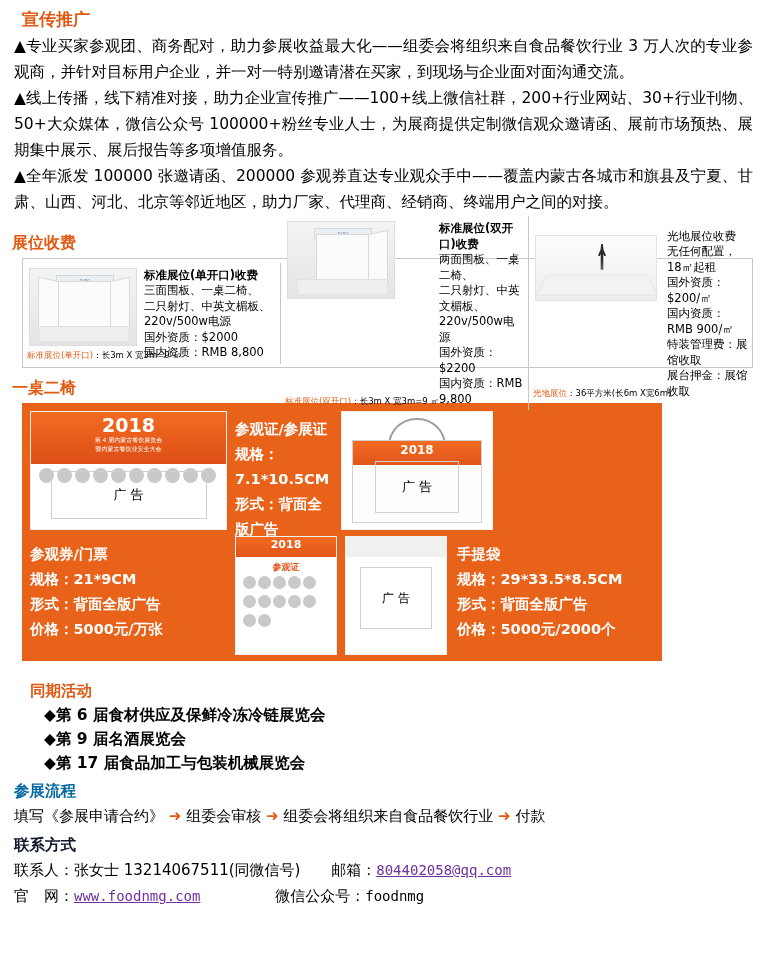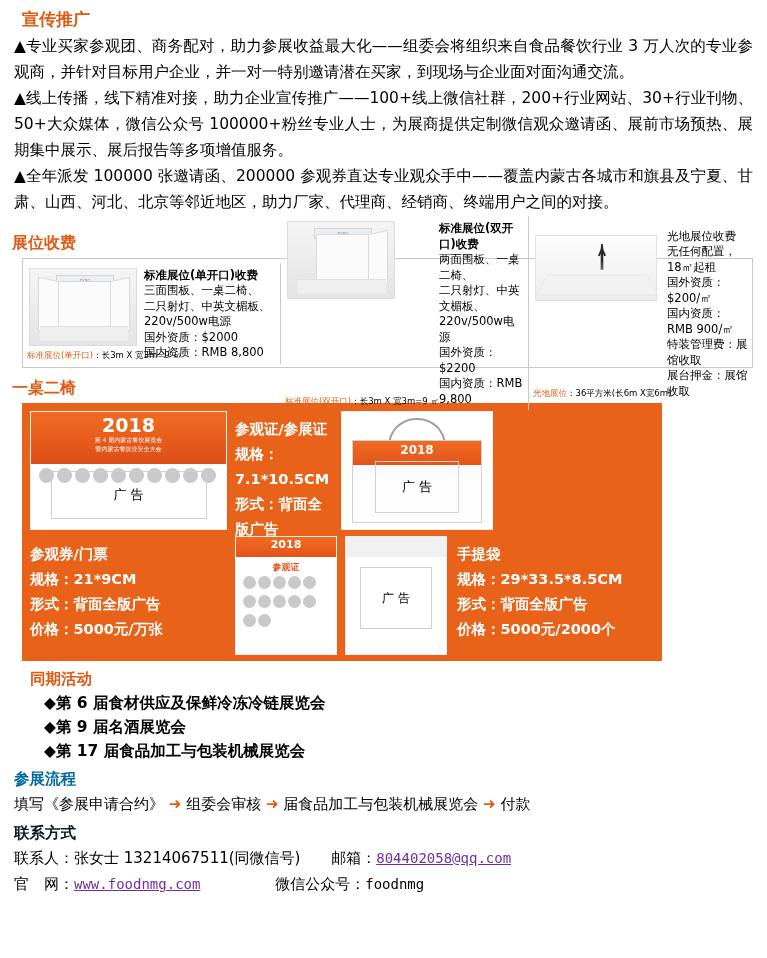--- a/index.html
+++ b/index.html
@@ -180,21 +180,21 @@
   .poster { width:100%; height:100%; background:#fff; position:relative; }
   .poster .phdr { height:52px; background:linear-gradient(#f26b21,#dd4f17); position:relative; }
   .poster .pyear { position:absolute; left:50%; top:2px; transform:translateX(-50%); color:#fff; font-weight:bold; font-size:19px; }
   .poster .pname { position:absolute; left:50%; top:24px; transform:translateX(-50%); color:#fff; font-size:6px; white-space:nowrap;}
   .poster .pname2 { position:absolute; left:50%; top:33px; transform:translateX(-50%); color:#fff; font-size:6px; white-space:nowrap;}
   .poster .pdots { position:absolute; left:6px; right:6px; top:54px; }
   .poster .pdots i { display:inline-block; width:15px;height:15px;border-radius:50%; margin:1.5px; background:#c9c9c9; }
   .poster .pad { position:absolute; left:10%; right:10%; bottom:10px; height:46px; border:1px solid #cfcfcf; display:flex;align-items:center;justify-content:center; font-size:13px; }
 
   
-  .event-head { color:#e05a13; font-weight:bold; font-size:15.5px; margin: 8px 0 1px 30px; }
+  .event-head { color:#e05a13; font-weight:bold; font-size:15.5px; margin: 20px 0 1px 30px; }
   .event-item { font-weight:bold; font-size:15.5px; margin-left: 44px; line-height: 24px; }
   .flow-head { color:#0369a1; font-weight:bold; font-size:15.5px; margin: 6px 0 1px 14px; }
   .flow-line { margin-left: 14px; font-size:15px; line-height: 26px; }
   .arrow { color:#e05a13; font-weight:bold; }
   .contact-head { color:#0f172a; font-weight:bold; font-size:15.5px; margin: 6px 0 1px 14px; }
   .contact-row { margin-left: 14px; line-height: 26px; font-size: 15px; }
   .contact-row .col2 { display:inline-block; margin-left: 26px; }
   .link { color:#7030a0; text-decoration: underline; }
   .mono { font-family: "DejaVu Sans Mono", "Liberation Mono", monospace; font-size: 14px; }
 </style>
@@ -350,21 +350,21 @@
   <div class="event-item">◆第 6 届食材供应及保鲜冷冻冷链展览会</div>
   <div class="event-item">◆第 9 届名酒展览会</div>
   <div class="event-item">◆第 17 届食品加工与包装机械展览会</div>
 
   <div class="flow-head">参展流程</div>
   <div class="flow-line">
     <span>填写《参展申请合约》</span>
     <span class="arrow">➜</span>
     <span>组委会审核</span>
     <span class="arrow">➜</span>
-    <span>届食品加工与包装机械展览会</span>
+    <span>组委会将组织来自食品餐饮行业</span>
     <span class="arrow">➜</span>
     <span>付款</span>
   </div>
 
   <div class="contact-head">联系方式</div>
   <div class="contact-row">
     <span>联系人：</span><span>张女士 13214067511(同微信号)</span>
     <span class="col2">邮箱：</span><span class="link mono">804402058@qq.com</span>
   </div>
   <div class="contact-row">

